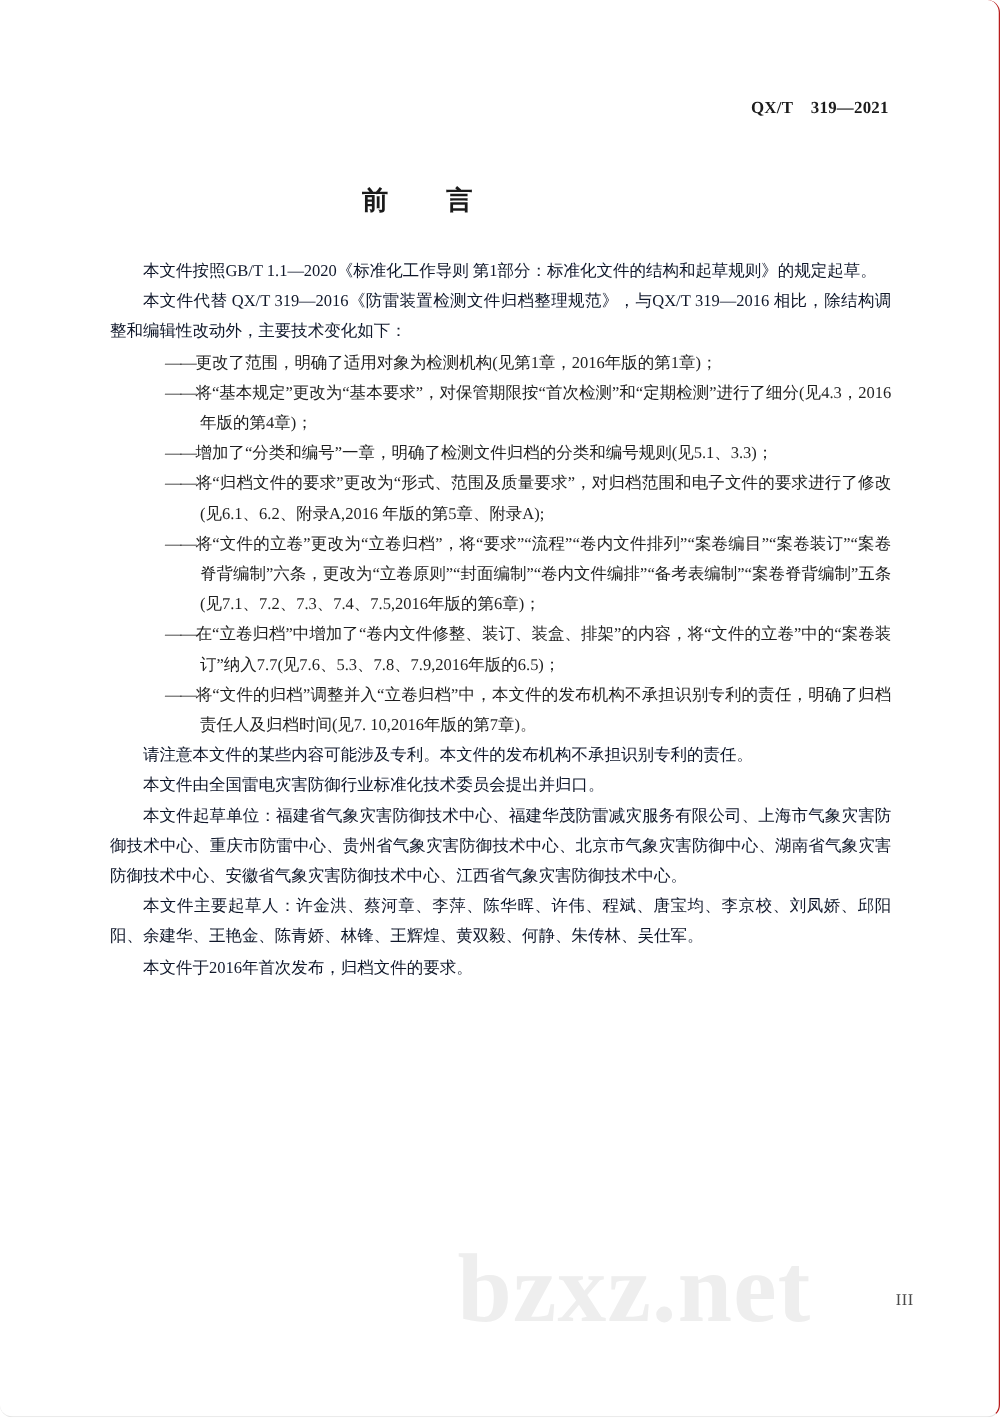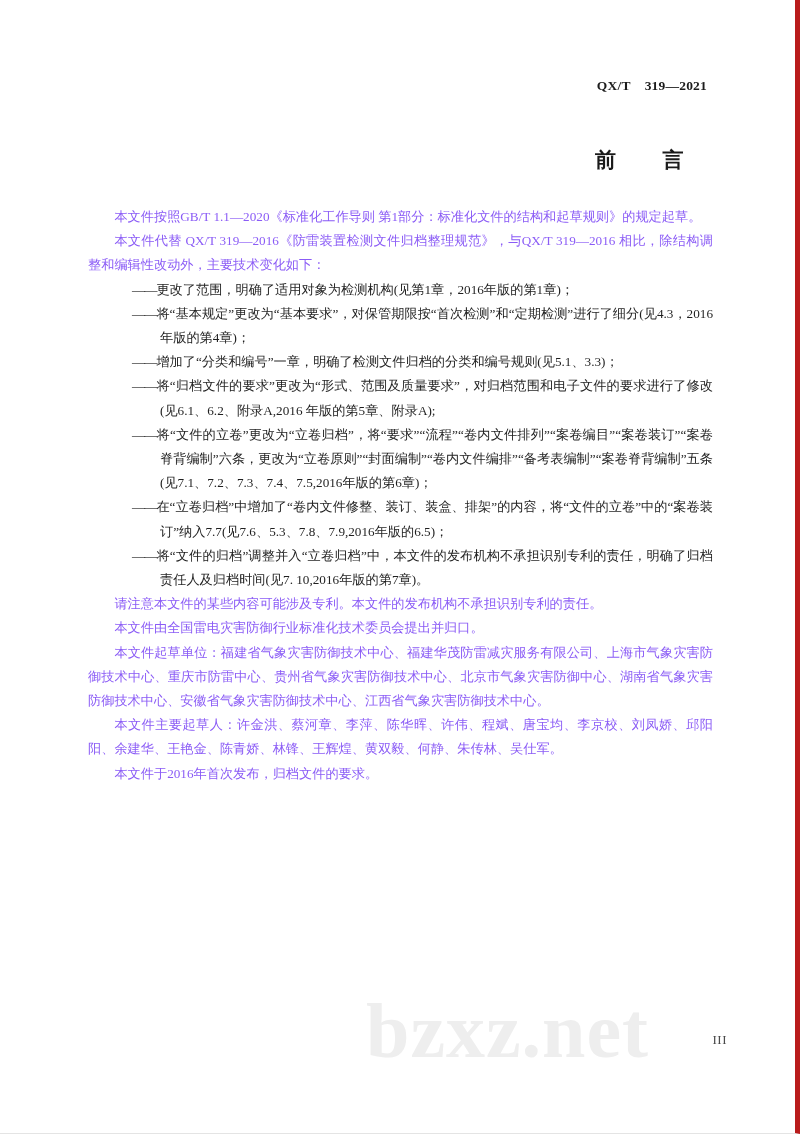--- a/index.html
+++ b/index.html
@@ -10,64 +10,65 @@
   body {
     font-family: "Liberation Serif", "DejaVu Serif", serif;
   }
   .page {
     position: relative;
     width: 800px;
     height: 1134px;
     background: #ffffff;
     overflow: hidden;
     box-sizing: border-box;
-    border-right: 5px solid #b91c1c;
+    border-right: 1px solid #b91c1c;
     border-bottom: 1px solid #e4e4e4;
+    border-radius: 10px;
   }
 
   
   .running-header {
     position: absolute;
     top: 78px;
     right: 88px;
     font-family: "Liberation Serif", "DejaVu Serif", serif;
     font-weight: bold;
     font-size: 13.5px;
     color: #1c1c1c;
     letter-spacing: 0.2px;
     white-space: pre;
   }
 
   
   .section-title {
     position: absolute;
     top: 146px;
-    left: 16px;
+    left: 0;
     width: 668px;
-    text-align: right;
+    text-align: center;
     font-size: 21px;
     font-weight: bold;
     color: #1a1a1a;
     letter-spacing: 0.5px;
     white-space: pre;
   }
 
   
   .body-block {
     position: absolute;
     top: 205px;
     left: 88px;
     width: 625px;
   }
 
   p.para {
     margin: 0;
     font-size: 13.2px;
     line-height: 24.2px;
-    color: #8b5cf6;
+    color: #0f172a;
     text-align: justify;
     text-justify: inter-ideograph;
     text-indent: 2em;
     word-break: break-all;
   }
 
   
   ul.change-list {
     list-style: none;
     margin: 0;

